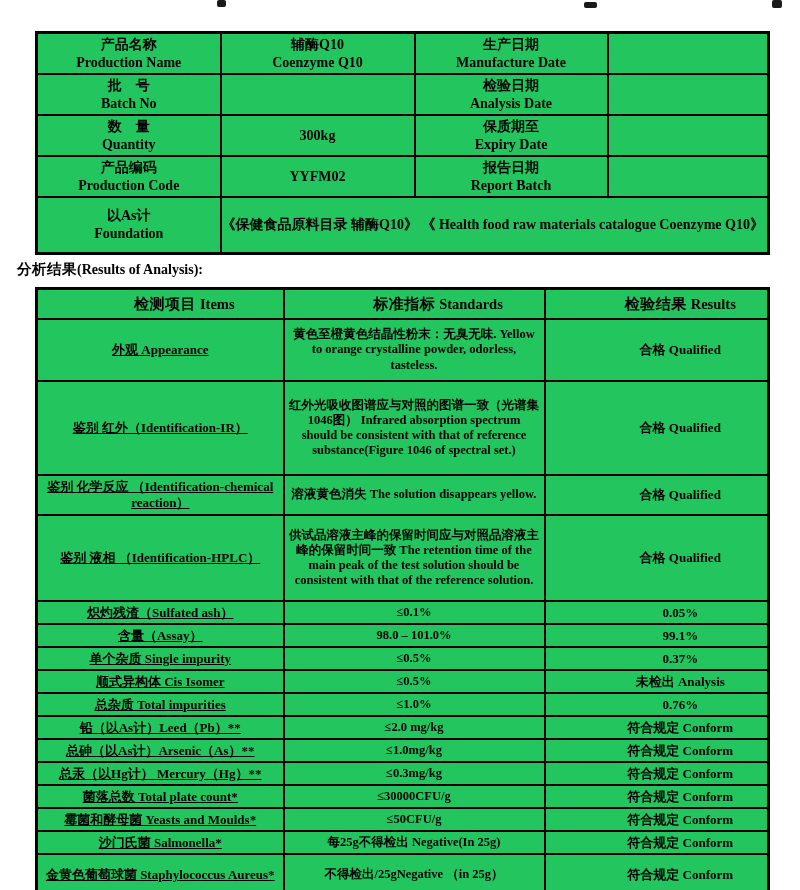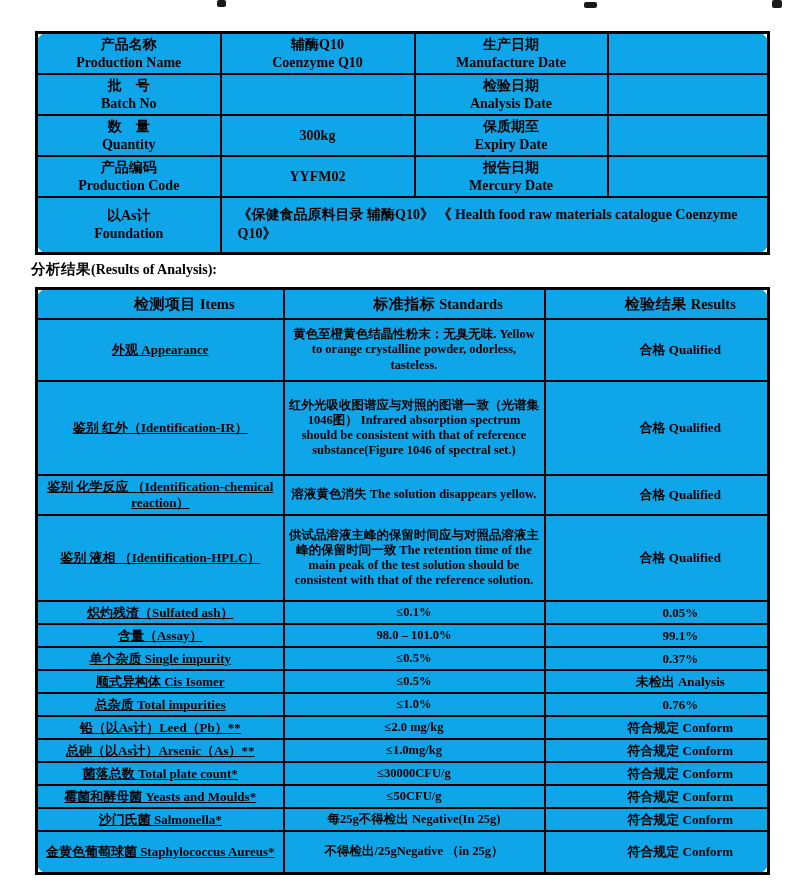--- a/index.html
+++ b/index.html
@@ -9,34 +9,34 @@
     position:relative;overflow:hidden;
   }
   .page{position:absolute;inset:0;background:#fff;}
 
   
   .artifact{position:absolute;background:#1a1a1a;border-radius:2px;}
   .a1{left:217px;top:0;width:9px;height:7px;}
   .a2{left:584px;top:2px;width:13px;height:6px;}
   .a3{left:772px;top:0;width:10px;height:8px;}
 
-  table{border-collapse:collapse;table-layout:fixed;background:#0ea5e9;border-radius:17px;}
+  table{border-collapse:collapse;table-layout:fixed;background:#22c55e;}
   td{border:2px solid #000;text-align:center;vertical-align:middle;
      font-weight:bold;overflow:hidden;padding:0;}
 
   
   .t1{position:absolute;left:35px;top:31px;width:732px;border:3px solid #000;}
   .t1 td{font-size:14px;line-height:1.28;}
   .t1 tr.ir td{height:39px;}
   .t1 tr.fr td{height:50px;}
   .t1 .zh,.t1 .en{display:block;}
-  .t1 td.found-val{text-align:left;padding:2px 16px;font-size:14px;line-height:1.35;}
-
-  
-  .heading{position:absolute;left:31px;top:260px;font-size:14px;font-weight:bold;}
+  .t1 td.found-val{text-align:left;padding:2px 0;font-size:14px;line-height:1.35;}
+
+  
+  .heading{position:absolute;left:17px;top:260px;font-size:14px;font-weight:bold;}
   .heading .hzh{font-weight:900;font-size:14.5px;letter-spacing:0.5px;}
 
   
   .t2{position:absolute;left:35px;top:287px;width:732px;border:3px solid #000;}
   .t2 td{font-size:13px;line-height:1.2;padding-left:48px;}
   .t2 tr.hdr td{height:28px;font-size:14.5px;}
   .t2 tr.hdr .hz{font-weight:900;font-size:15px;letter-spacing:0.5px;margin-right:4px;}
   .t2 td.std{font-size:12.5px;padding:1px 4px;line-height:1.22;}
   .t2 td.item{padding:0 6px;text-decoration:underline;}
   .t2 tr.r-app td{height:58px;}
@@ -112,21 +112,21 @@
         <td>
           <span class="zh">产品编码</span>
           <span class="en">Production Code</span>
         </td>
         <td>
           <span class="zh">YYFM02</span>
           <span class="en"></span>
         </td>
         <td>
           <span class="zh">报告日期</span>
-          <span class="en">Mercury Date</span>
+          <span class="en">Report Batch</span>
         </td>
         <td></td>
       </tr>
       <tr class="fr">
         <td>
           <span class="zh">以As计</span>
           <span class="en">Foundation</span>
         </td>
         <td class="found-val" colspan="3">《保健食品原料目录 辅酶Q10》 《 Health food raw materials catalogue Coenzyme Q10》</td>
       </tr>
@@ -205,20 +205,25 @@
         <td class="item">铅（以As计）Leed（Pb）**</td>
         <td class="std">≤2.0 mg/kg</td>
         <td class="res">符合规定 Conform</td>
       </tr>
       <tr class="r-s">
         <td class="item">总砷（以As计）Arsenic（As）**</td>
         <td class="std">≤1.0mg/kg</td>
         <td class="res">符合规定 Conform</td>
       </tr>
       <tr class="r-s">
+        <td class="item">总汞（以Hg计） Mercury（Hg）**</td>
+        <td class="std">≤0.3mg/kg</td>
+        <td class="res">符合规定 Conform</td>
+      </tr>
+      <tr class="r-s">
         <td class="item">菌落总数 Total plate count*</td>
         <td class="std">≤30000CFU/g</td>
         <td class="res">符合规定 Conform</td>
       </tr>
       <tr class="r-s">
         <td class="item">霉菌和酵母菌 Yeasts and Moulds*</td>
         <td class="std">≤50CFU/g</td>
         <td class="res">符合规定 Conform</td>
       </tr>
       <tr class="r-s">

